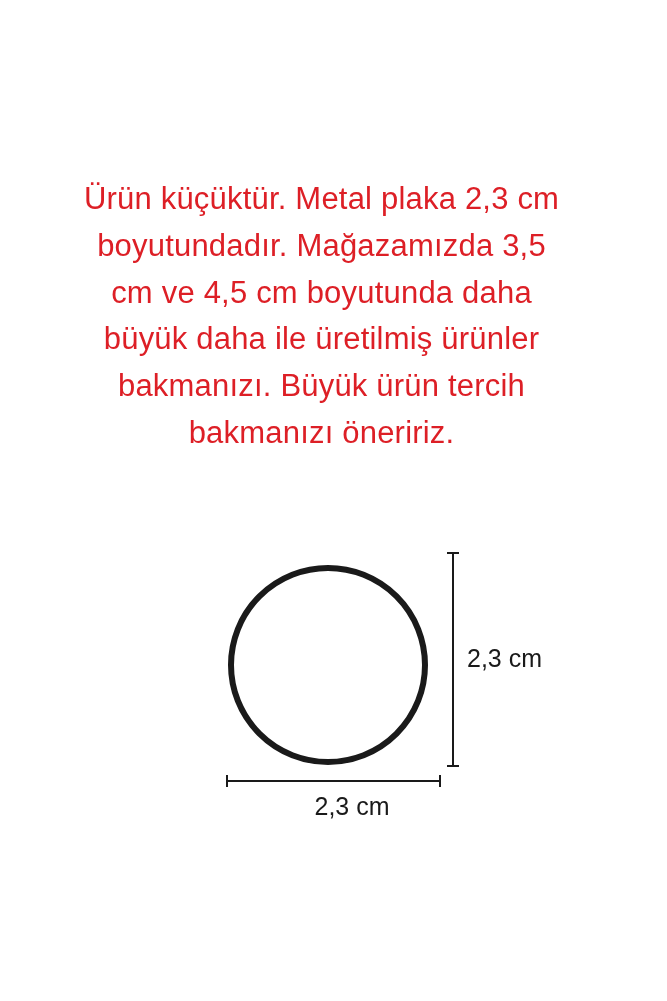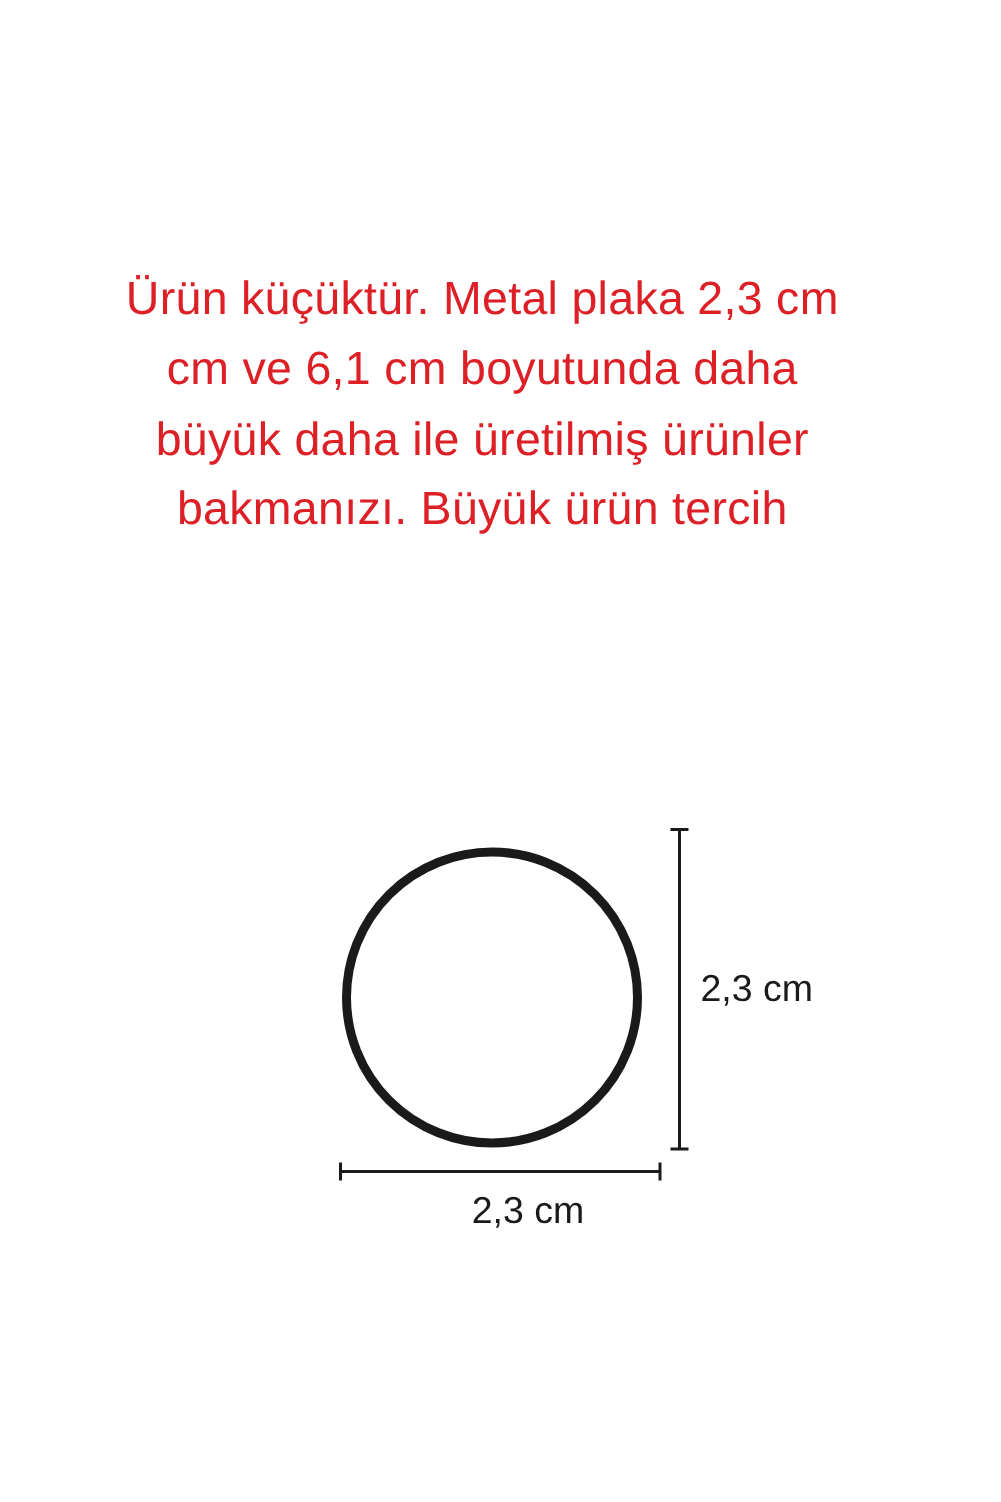--- a/index.html
+++ b/index.html
@@ -44,23 +44,25 @@
     fill: #1a1a1a;
   }
 </style>
 </head>
 <body>
 
 <div class="canvas">
 
   <div class="notice">
     <span class="line">Ürün küçüktür. Metal plaka 2,3 cm</span>
-    <span class="line">cm ve 6,1 cm boyutunda daha</span>
+    <span class="line">boyutundadır. Mağazamızda 3,5</span>
+    <span class="line">cm ve 4,5 cm boyutunda daha</span>
     <span class="line">büyük daha ile üretilmiş ürünler</span>
     <span class="line">bakmanızı. Büyük ürün tercih</span>
+    <span class="line">bakmanızı öneririz.</span>
   </div>
 
   <svg class="diagram" viewBox="0 0 667 300" xmlns="http://www.w3.org/2000/svg">
 
     <circle cx="328" cy="125" r="97" fill="none" stroke="#1a1a1a" stroke-width="6"></circle>
 
     <g stroke="#1a1a1a" stroke-width="2">
       <line x1="453" y1="13" x2="453" y2="226"></line>
       <line x1="447" y1="13" x2="459" y2="13"></line>
       <line x1="447" y1="226" x2="459" y2="226"></line>

